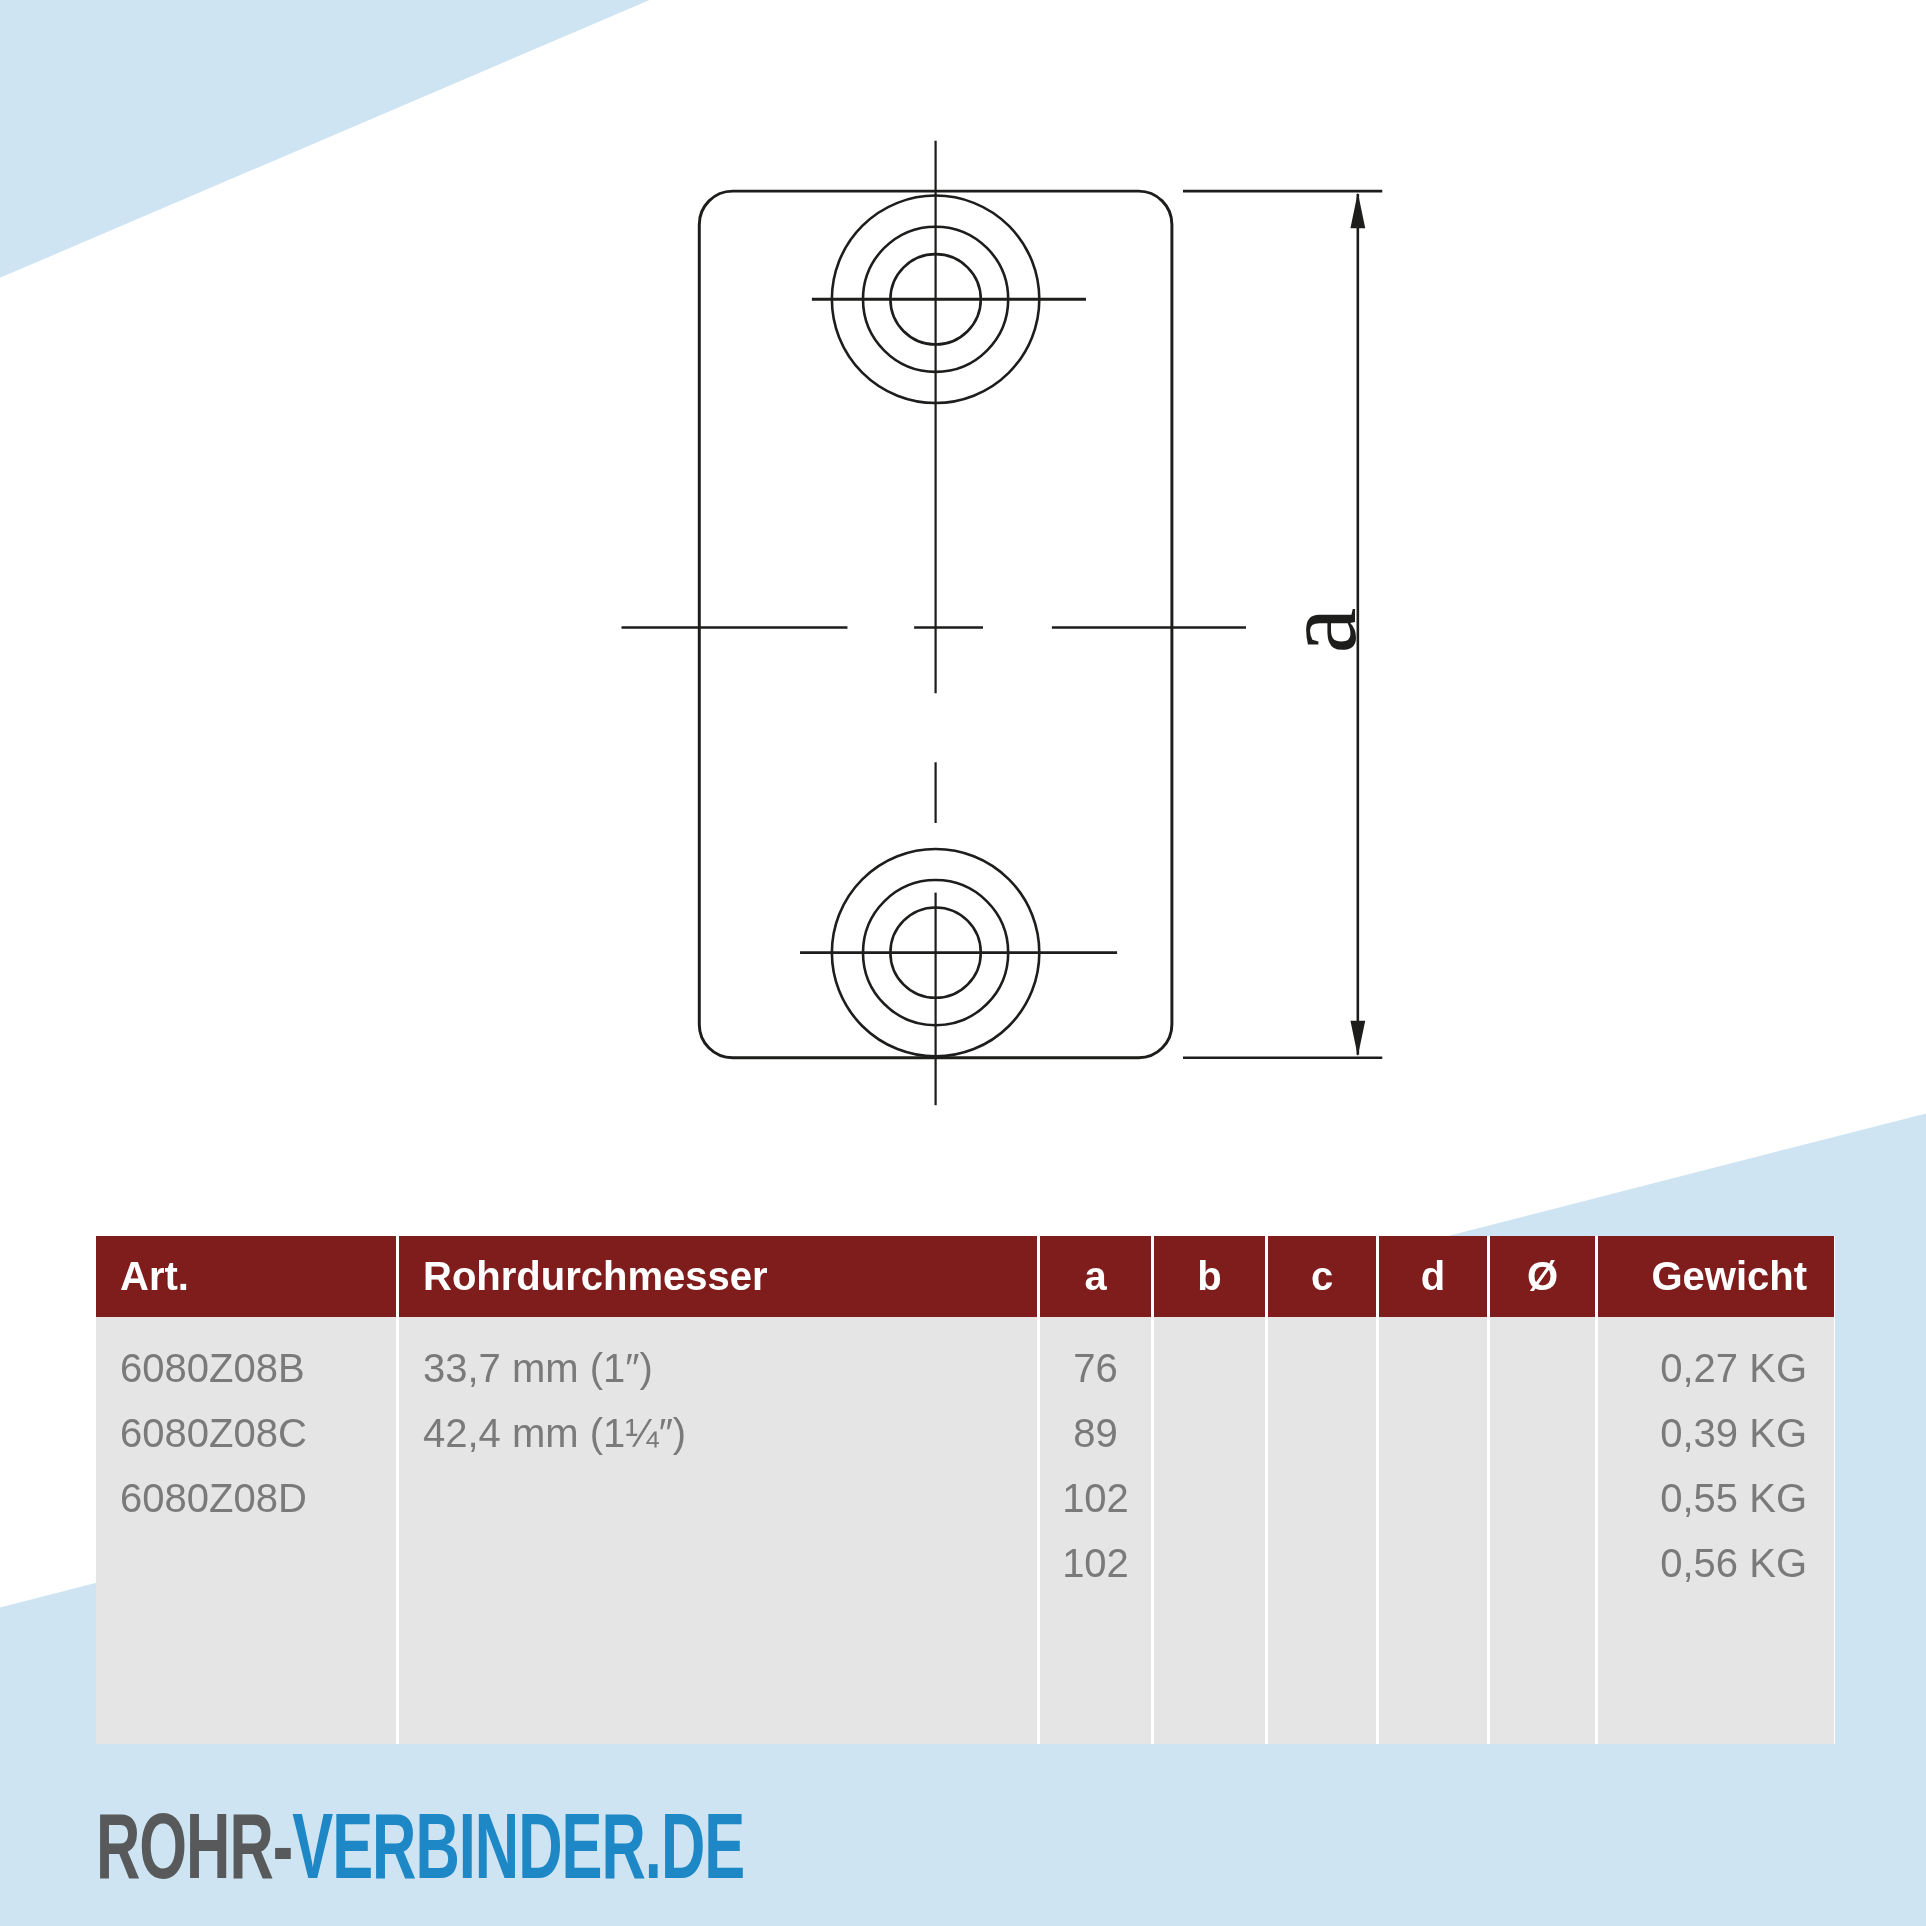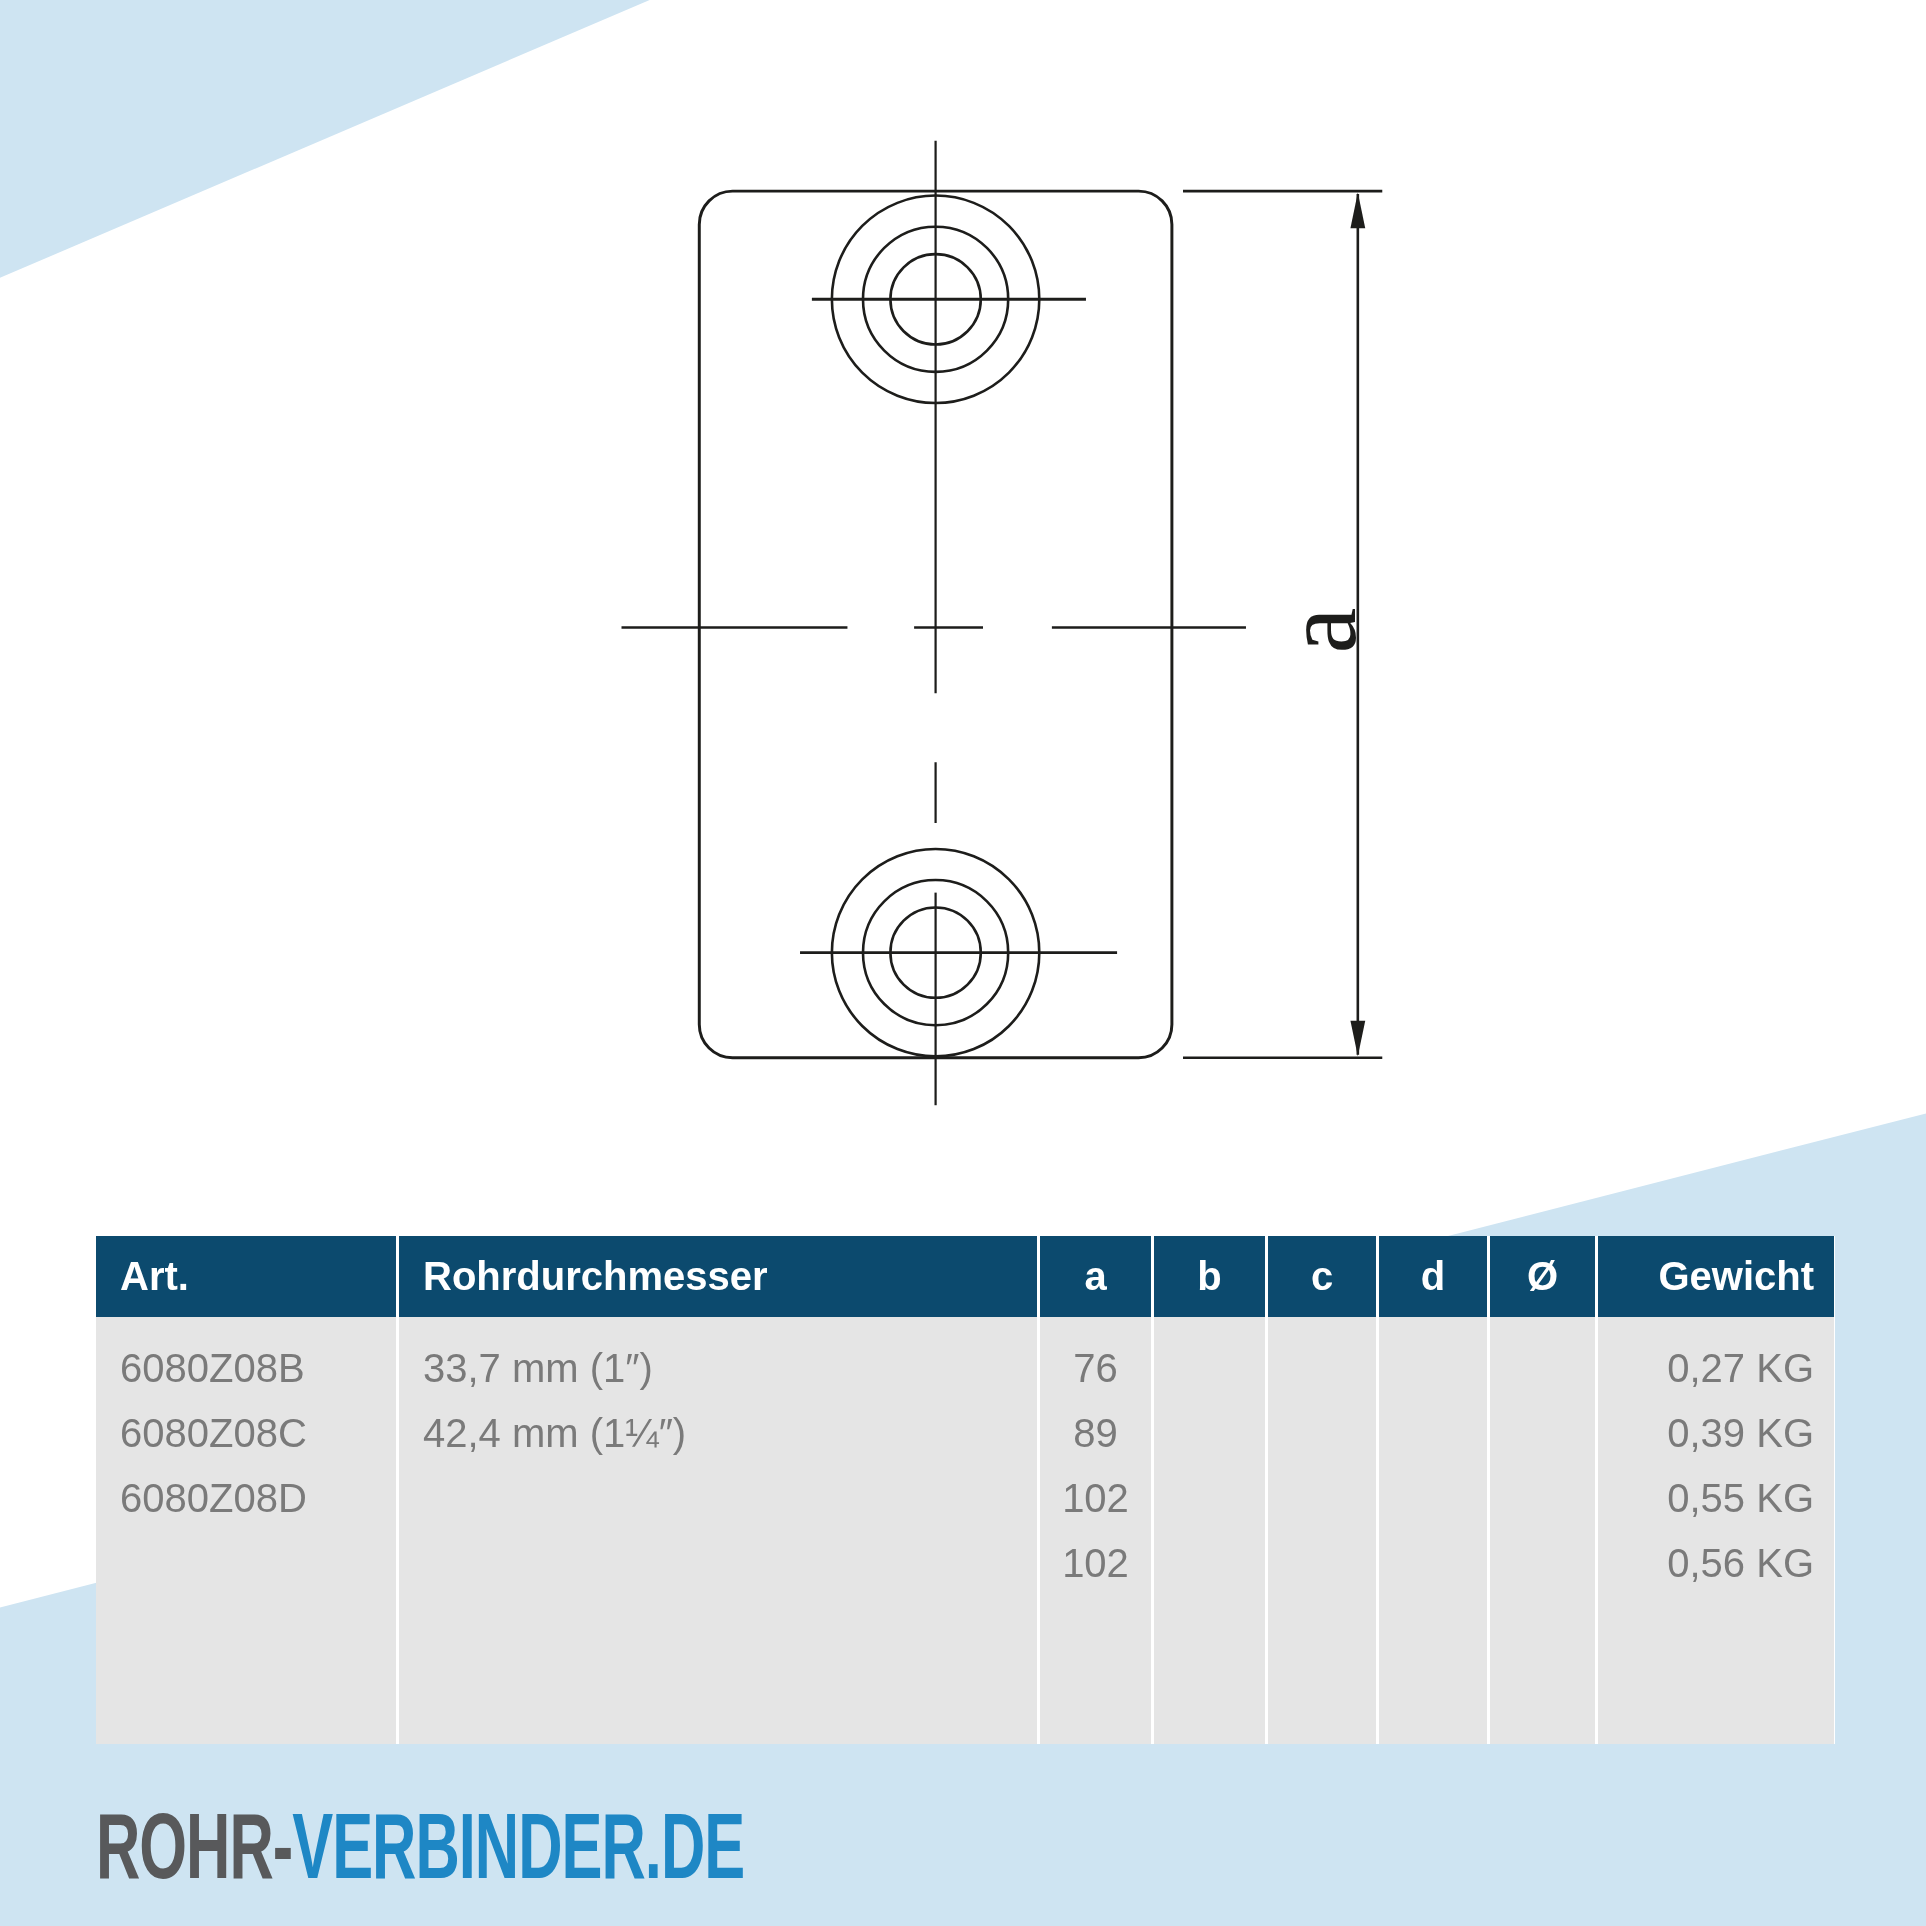--- a/index.html
+++ b/index.html
@@ -17,33 +17,33 @@
   .spec-table{
     position:absolute;left:96px;top:1236px;
     width:1739px;height:508px;
     display:grid;
     grid-template-columns:300px 638px 111px 111px 108px 108px 105px 236px;
     grid-template-rows:81px 427px;
     column-gap:3px;
     background:#ffffff;
   }
   .th{
-    background:#0c4a6e;color:#ffffff;
+    background:#7f1d1d;color:#ffffff;
     font-size:40px;font-weight:600;
     line-height:81px;white-space:nowrap;overflow:hidden;
   }
   .td{
     background:#e5e5e5;color:#7a7a7a;
     font-size:40px;padding-top:18.5px;
     white-space:nowrap;overflow:hidden;
   }
   .td .line{line-height:65px;height:65px;}
   .al{text-align:left;padding-left:24px;}
   .ac{text-align:center;}
-  .ar{text-align:right;padding-right:20px;}
+  .ar{text-align:right;padding-right:27px;}
   .th.al{padding-left:24px;}
 
   
   .logo{
     position:absolute;left:96px;top:1800px;
     font-size:93px;font-weight:700;line-height:1;
     letter-spacing:-1.5px;white-space:nowrap;
     transform:scaleX(0.66);transform-origin:left top;
   }
   .logo .p1{color:#58595b;}

